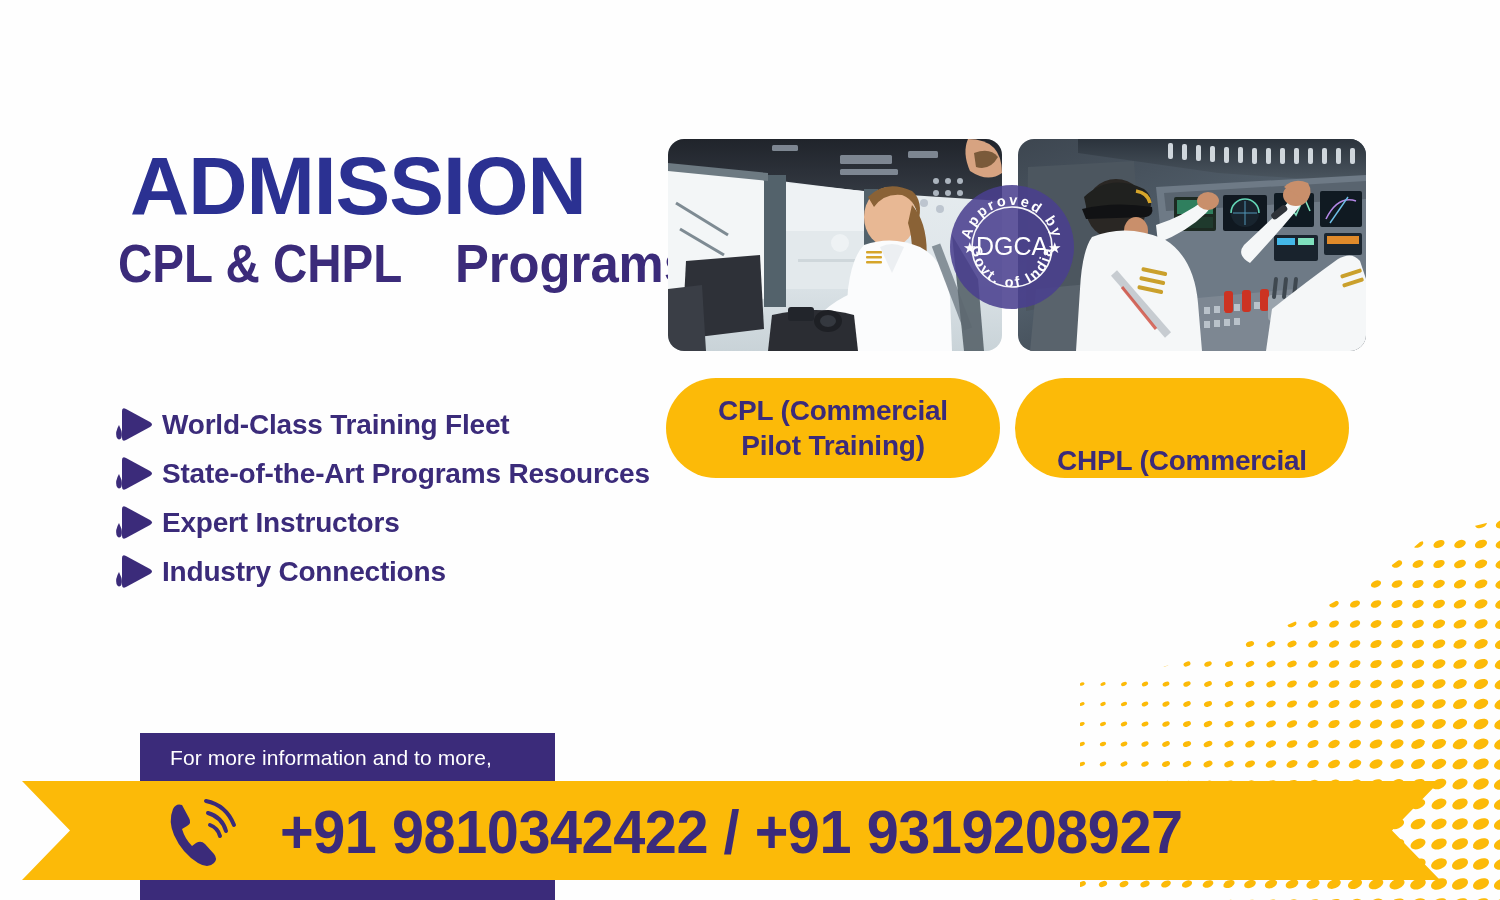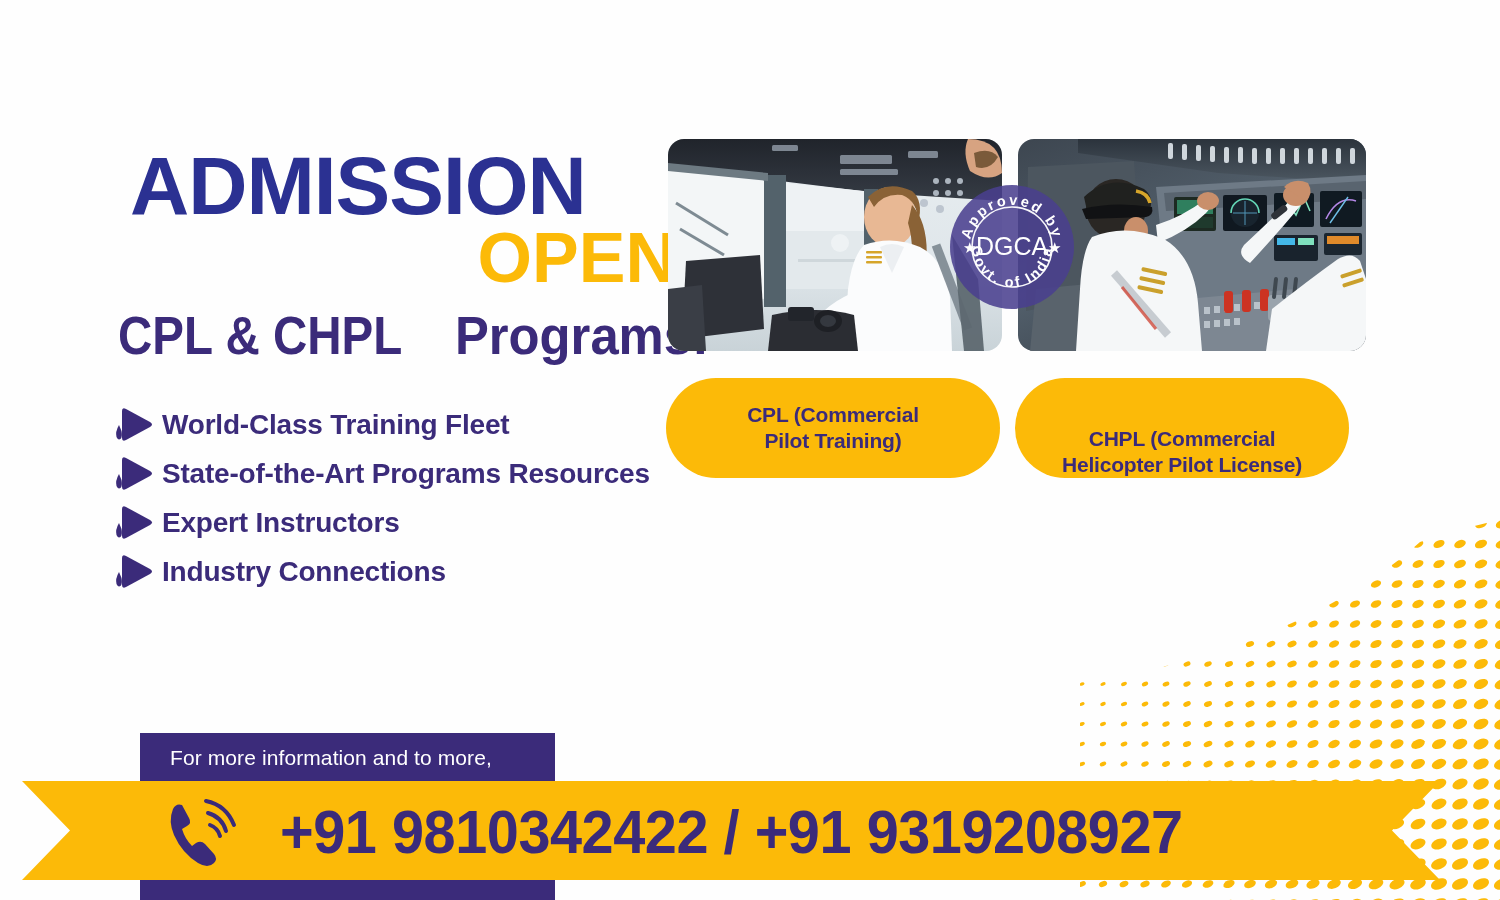--- a/index.html
+++ b/index.html
@@ -136,21 +136,21 @@
   .pill {
     position: absolute;
     background: #fcba08;
     border-radius: 60px;
     display: flex;
     align-items: center;
     justify-content: center;
     text-align: center;
     color: #3b2b7a;
     font-weight: bold;
-    font-size: 21px;
+    font-size: 28px;
     line-height: 1.25;
     letter-spacing: -0.2px;
   }
   #pill-cpl {
     left: 666px;
     top: 378px;
     width: 334px;
     height: 100px;
   }
   #pill-chpl {
@@ -668,21 +668,20 @@
           <ellipse cx="359.0" cy="404.0" rx="8.40" ry="5.20" transform="rotate(-22 359.0 404.0)"></ellipse>
           <ellipse cx="380.0" cy="404.0" rx="8.40" ry="5.20" transform="rotate(-22 380.0 404.0)"></ellipse>
           <ellipse cx="401.0" cy="404.0" rx="8.40" ry="5.20" transform="rotate(-22 401.0 404.0)"></ellipse>
           <ellipse cx="422.0" cy="404.0" rx="8.40" ry="5.20" transform="rotate(-22 422.0 404.0)"></ellipse>
         </g>
     </g>
   </svg>
 
   <div id="headline">
     <div class="line-admission">ADMISSION</div>
-    <div class="line-open">OPEN</div>
     <div class="line-programs">
       <span class="tight">CPL &amp; CHPL</span><span class="progword">Programs!</span>
     </div>
   </div>
 
   <div id="features">
 
     <div class="feature-row">
       <span class="feature-bullet">
         <svg viewBox="0 0 46 40" width="46" height="40" aria-hidden="true">
@@ -936,21 +935,20 @@
   <div class="pill" id="pill-cpl">
     <span>
       <span>CPL (Commercial</span><br>
       <span>Pilot Training)</span>
     </span>
   </div>
 
   <div class="pill" id="pill-chpl">
     <span>
       <span>CHPL (Commercial</span><br>
-      <span>Helicopter Pilot License)</span>
     </span>
   </div>
 
   <div id="info-box">
     <span id="info-text">For more information and to more,</span>
   </div>
 
   <svg id="ribbon" viewBox="0 0 1500 99" preserveAspectRatio="none" aria-hidden="true">
     <path d="M22 0 H1440 L1392 49.5 L1440 99 H22 L70 49.5 Z" fill="#fcba08"></path>
   </svg>

